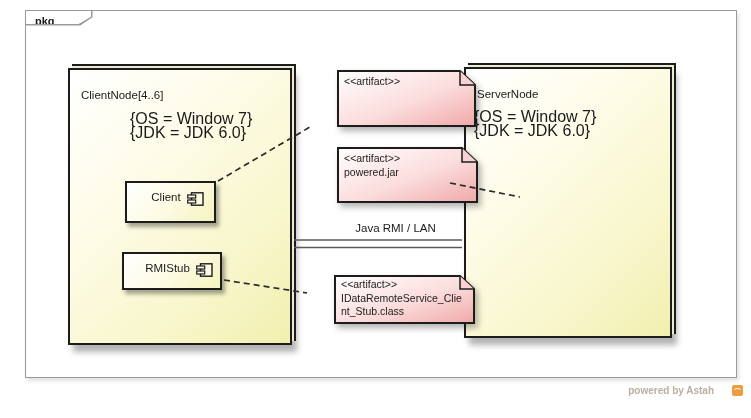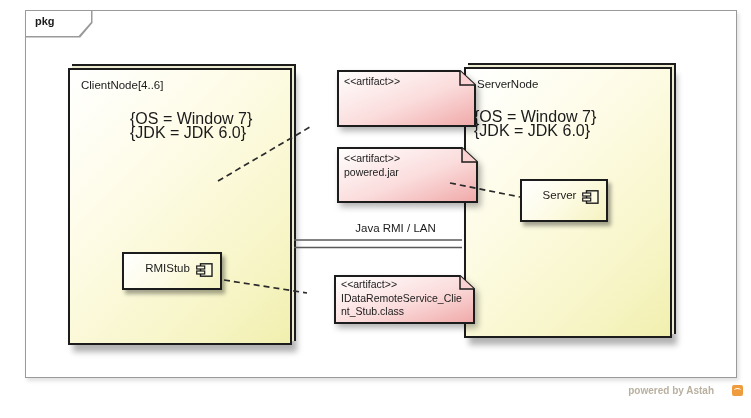--- a/index.html
+++ b/index.html
@@ -9,39 +9,39 @@
     overflow:hidden; font-family:"Liberation Sans", sans-serif; color:#1b1b1b;
   }
 
   
   .frame {
     position:absolute; left:25px; top:10px; width:712px; height:368px;
     background:#ffffff; border:1.5px solid #9a9a9a;
     box-shadow:2px 3px 4px rgba(0,0,0,0.12);
   }
   .pkg-tab {
-    position:absolute; left:-1.5px; top:-1.5px; width:68px; height:28px;
+    position:absolute; left:-1.5px; top:-1.5px; width:68px; height:16px;
     background:#9a9a9a;
     clip-path:polygon(0 0,100% 0,100% 48%,82% 100%,0 100%);
   }
   .pkg-tab .inner {
     position:absolute; left:1.5px; top:1.5px; right:1.5px; bottom:1.5px;
     background:#ffffff;
     clip-path:polygon(0 0,100% 0,100% 44%,81% 100%,0 100%);
     font-weight:bold; font-size:11px; padding:4px 0 0 9px;
   }
 
   
   .node {
     position:absolute;
     background:linear-gradient(135deg,#ffffff 0%,#fefce8 35%,#f7f5c6 78%,#f1efae 100%);
     border:2px solid #1c1c1c;
     box-shadow:3px -3px 0 -1px #ecead0, 4px -4px 0 0 #1c1c1c, 5px 7px 6px rgba(0,0,0,0.30);
   }
-  .node-title { position:absolute; left:11px; top:9px; font-size:11.5px; }
+  .node-title { position:absolute; left:11px; top:19px; font-size:11.5px; }
   .node-props { position:absolute; font-size:16px; line-height:14px; }
 
   
   .component {
     position:absolute;
     background:linear-gradient(135deg,#ffffff 0%,#fdfbe4 50%,#f5f3c0 100%);
     border:2px solid #1c1c1c;
     box-shadow:3px 4px 4px rgba(0,0,0,0.35);
     display:flex; align-items:flex-start; justify-content:center;
     padding-top:8px; gap:6px;
@@ -100,38 +100,38 @@
   </div>
 
   <div class="node" style="left:464px; top:67px; width:208px; height:271px;padding-left:19px;">
     <div class="node-title">ServerNode</div>
     <div class="node-props" style="left:8px; top:41px;">
       <div>{OS = Window 7}</div>
       <div>{JDK = JDK 6.0}</div>
     </div>
   </div>
 
+  <div class="component" style="left:125px; top:181px; width:91px; height:42px;">
+    <span class="comp-label">Client</span>
+    <svg class="comp-icon" width="17" height="14" viewBox="0 0 17 14">
+      <rect x="4.5" y="0.8" width="11.5" height="12.4" fill="#fdfbe4" stroke="#1c1c1c" stroke-width="1.4"></rect>
+      <rect x="0.7" y="3" width="8" height="3" fill="#fdfbe4" stroke="#1c1c1c" stroke-width="1.2"></rect>
+      <rect x="0.7" y="8" width="8" height="3" fill="#fdfbe4" stroke="#1c1c1c" stroke-width="1.2"></rect>
+    </svg>
+  </div>
 
   <div class="component" style="left:122px; top:252px; width:100px; height:38px;">
     <span class="comp-label">RMIStub</span>
     <svg class="comp-icon" width="17" height="14" viewBox="0 0 17 14">
       <rect x="4.5" y="0.8" width="11.5" height="12.4" fill="#fdfbe4" stroke="#1c1c1c" stroke-width="1.4"></rect>
       <rect x="0.7" y="3" width="8" height="3" fill="#fdfbe4" stroke="#1c1c1c" stroke-width="1.2"></rect>
       <rect x="0.7" y="8" width="8" height="3" fill="#fdfbe4" stroke="#1c1c1c" stroke-width="1.2"></rect>
     </svg>
   </div>
 
-  <div class="component" style="left:520px; top:179px; width:88px; height:43px;">
-    <span class="comp-label">Server</span>
-    <svg class="comp-icon" width="17" height="14" viewBox="0 0 17 14">
-      <rect x="4.5" y="0.8" width="11.5" height="12.4" fill="#fdfbe4" stroke="#1c1c1c" stroke-width="1.4"></rect>
-      <rect x="0.7" y="3" width="8" height="3" fill="#fdfbe4" stroke="#1c1c1c" stroke-width="1.2"></rect>
-      <rect x="0.7" y="8" width="8" height="3" fill="#fdfbe4" stroke="#1c1c1c" stroke-width="1.2"></rect>
-    </svg>
-  </div>
 
   <div class="artifact" style="left:308px; top:70px; width:139px; height:57px;">
     <svg width="139" height="57" viewBox="0 0 139 57">
       <defs>
           <linearGradient id="pg1" x1="0%" y1="0%" x2="100%" y2="100%">
         <stop offset="0%" stop-color="#ffffff"></stop>
             <stop offset="55%" stop-color="#fbdcdc"></stop>
             <stop offset="100%" stop-color="#f0a8a8"></stop>
       </linearGradient>
         </defs>

